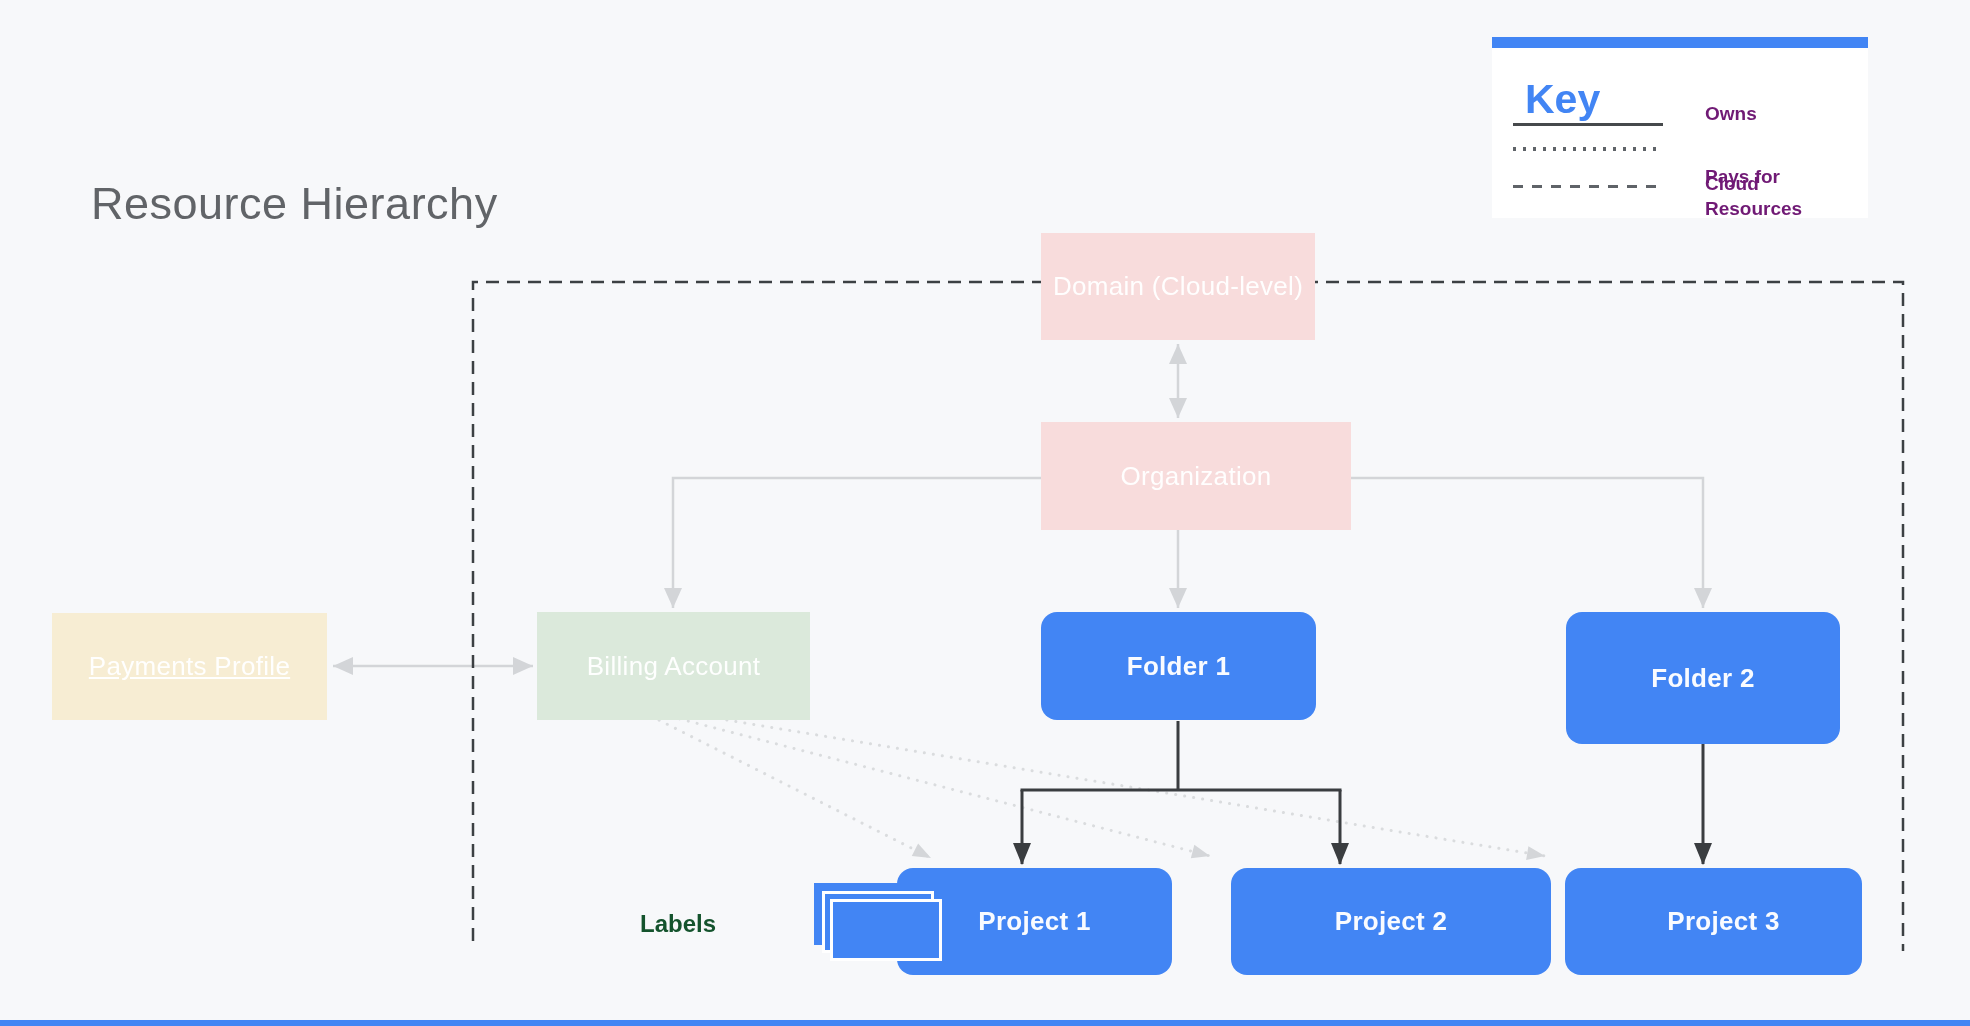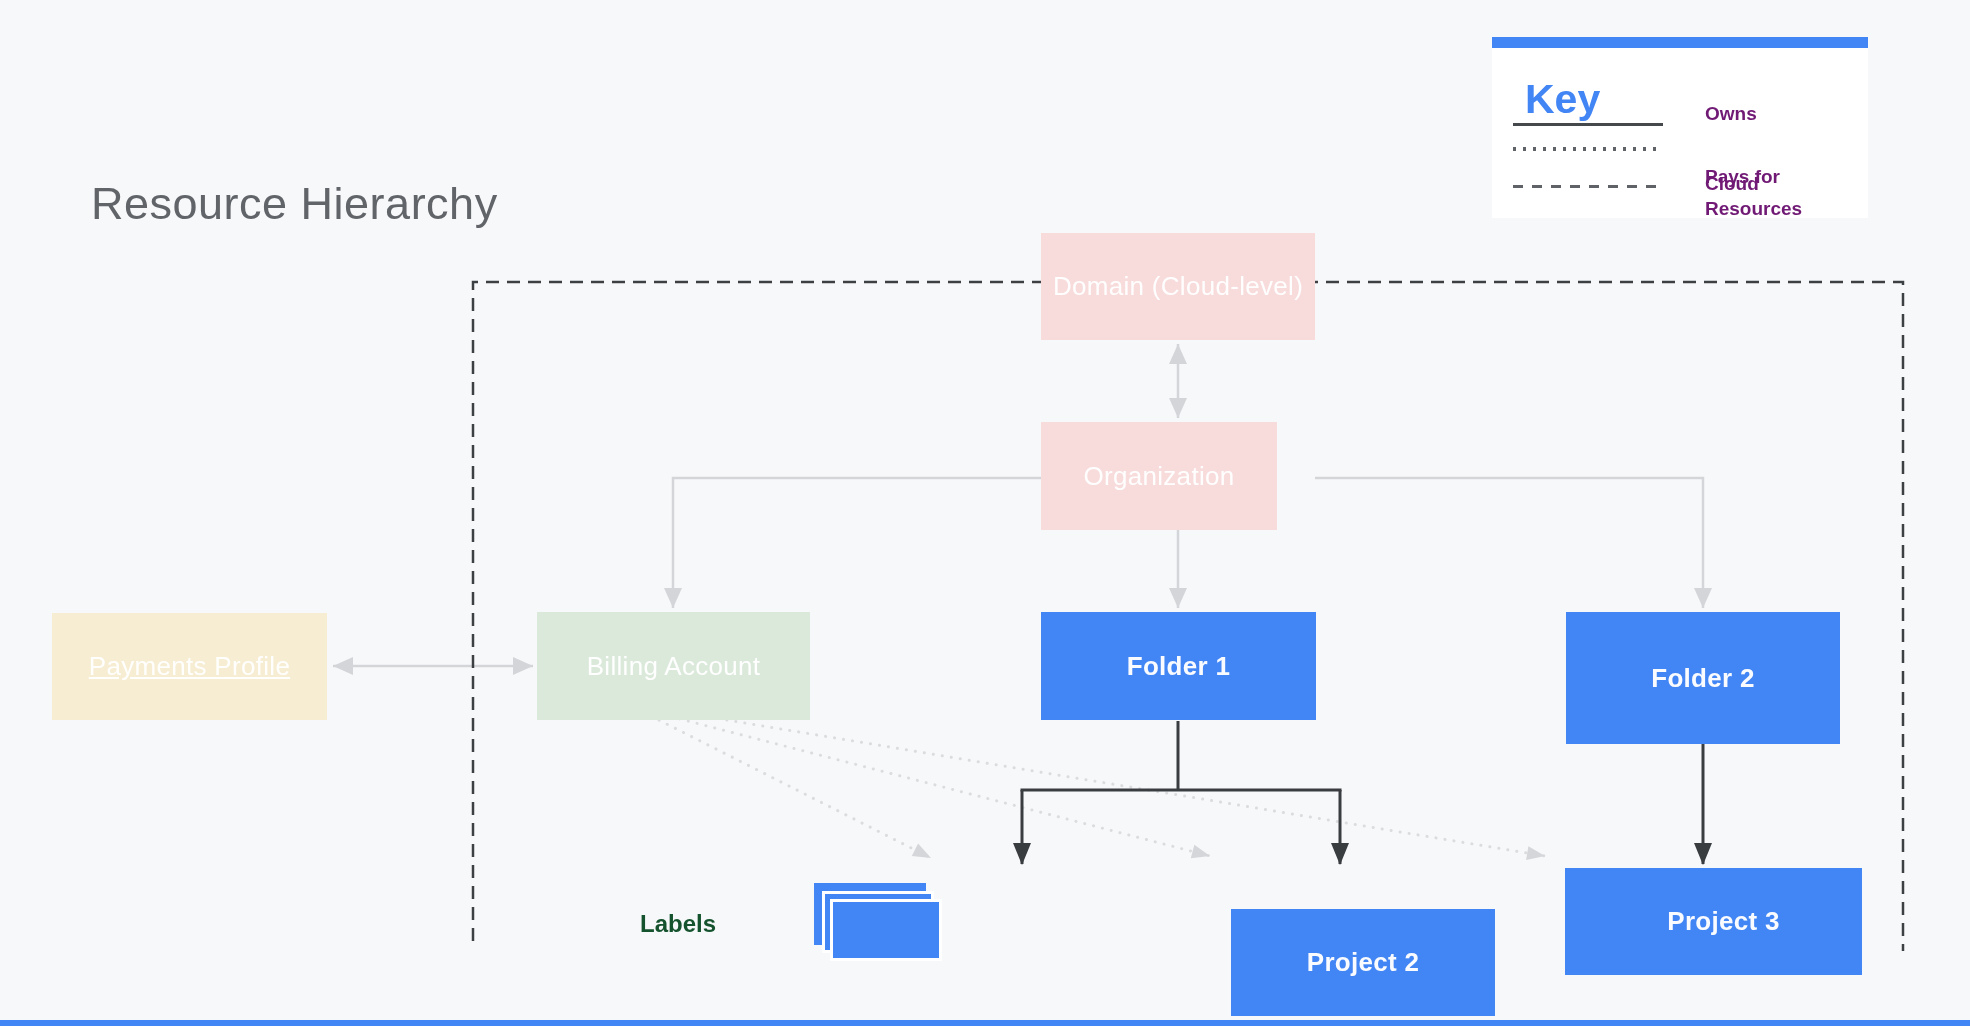--- a/index.html
+++ b/index.html
@@ -6,33 +6,33 @@
   body{font-family:"Liberation Sans","DejaVu Sans",sans-serif;}
   #stage{position:relative;width:1970px;height:1026px;background:#f7f8fa;overflow:hidden;}
 
   .page-title{position:absolute;left:55px;top:178px;font-size:45px;font-weight:400;
     color:#616468;letter-spacing:.5px;margin-left:36px;}
 
   
   .node{position:absolute;display:flex;align-items:center;justify-content:center;
     text-align:center;color:rgba(255,255,255,.97);font-size:26px;font-weight:400;
     letter-spacing:.3px;}
-  .node.blue{background:#4285f4;font-weight:700;font-size:26px;}
+  .node.blue{background:#4285f4;font-weight:700;font-size:26px;border-radius:16px;}
   .node.pink{background:#f8dcdc;text-align:right;}
   .node.green{background:#dbe9db;}
   .node.cream{background:#f7edd3;text-decoration:underline;}
 
   #node-domain{left:1041px;top:233px;width:274px;height:107px;}
-  #node-organization{left:1041px;top:422px;width:236px;height:108px;}
+  #node-organization{left:1041px;top:422px;width:310px;height:108px;}
   #node-payments{left:52px;top:613px;width:275px;height:107px;}
   #node-billing{left:537px;top:612px;width:273px;height:108px;}
   #node-folder1{left:1041px;top:612px;width:275px;height:108px;}
   #node-folder2{left:1566px;top:612px;width:274px;height:132px;}
   #node-project1{left:897px;top:868px;width:275px;height:107px;}
-  #node-project2{left:1231px;top:909px;width:264px;height:107px;}
+  #node-project2{left:1231px;top:868px;width:320px;height:107px;}
   #node-project3{left:1565px;top:868px;width:277px;height:107px;padding-left:20px;}
 
   
   .labels-tag{position:absolute;left:640px;top:910px;width:160px;text-align:left;
     font-size:24px;font-weight:700;color:#14532d;}
   .labels-icon{position:absolute;left:814px;top:883px;width:130px;height:80px;}
   .labels-icon .card{position:absolute;width:112px;height:62px;background:#4285f4;box-sizing:border-box;}
   .labels-icon .c1{left:0;top:0;}
   .labels-icon .c2{left:8px;top:8px;border:3px solid #ffffff;}
   .labels-icon .c3{left:16px;top:16px;border:3px solid #ffffff;}
@@ -100,20 +100,21 @@
   </svg>
 
   <div class="page-title">Resource Hierarchy</div>
 
   <div class="node pink" id="node-domain">Domain (Cloud-level)</div>
   <div class="node pink" id="node-organization">Organization</div>
   <div class="node cream" id="node-payments">Payments Profile</div>
   <div class="node green" id="node-billing">Billing Account</div>
   <div class="node blue" id="node-folder1">Folder 1</div>
   <div class="node blue" id="node-folder2">Folder 2</div>
+  <div class="node blue" id="node-project1">Project 1</div>
   <div class="node blue" id="node-project2">Project 2</div>
   <div class="node blue" id="node-project3">Project 3</div>
 
   <div class="labels-tag">Labels</div>
   <div class="labels-icon">
     <div class="card c1"></div>
     <div class="card c2"></div>
     <div class="card c3"></div>
   </div>
 

